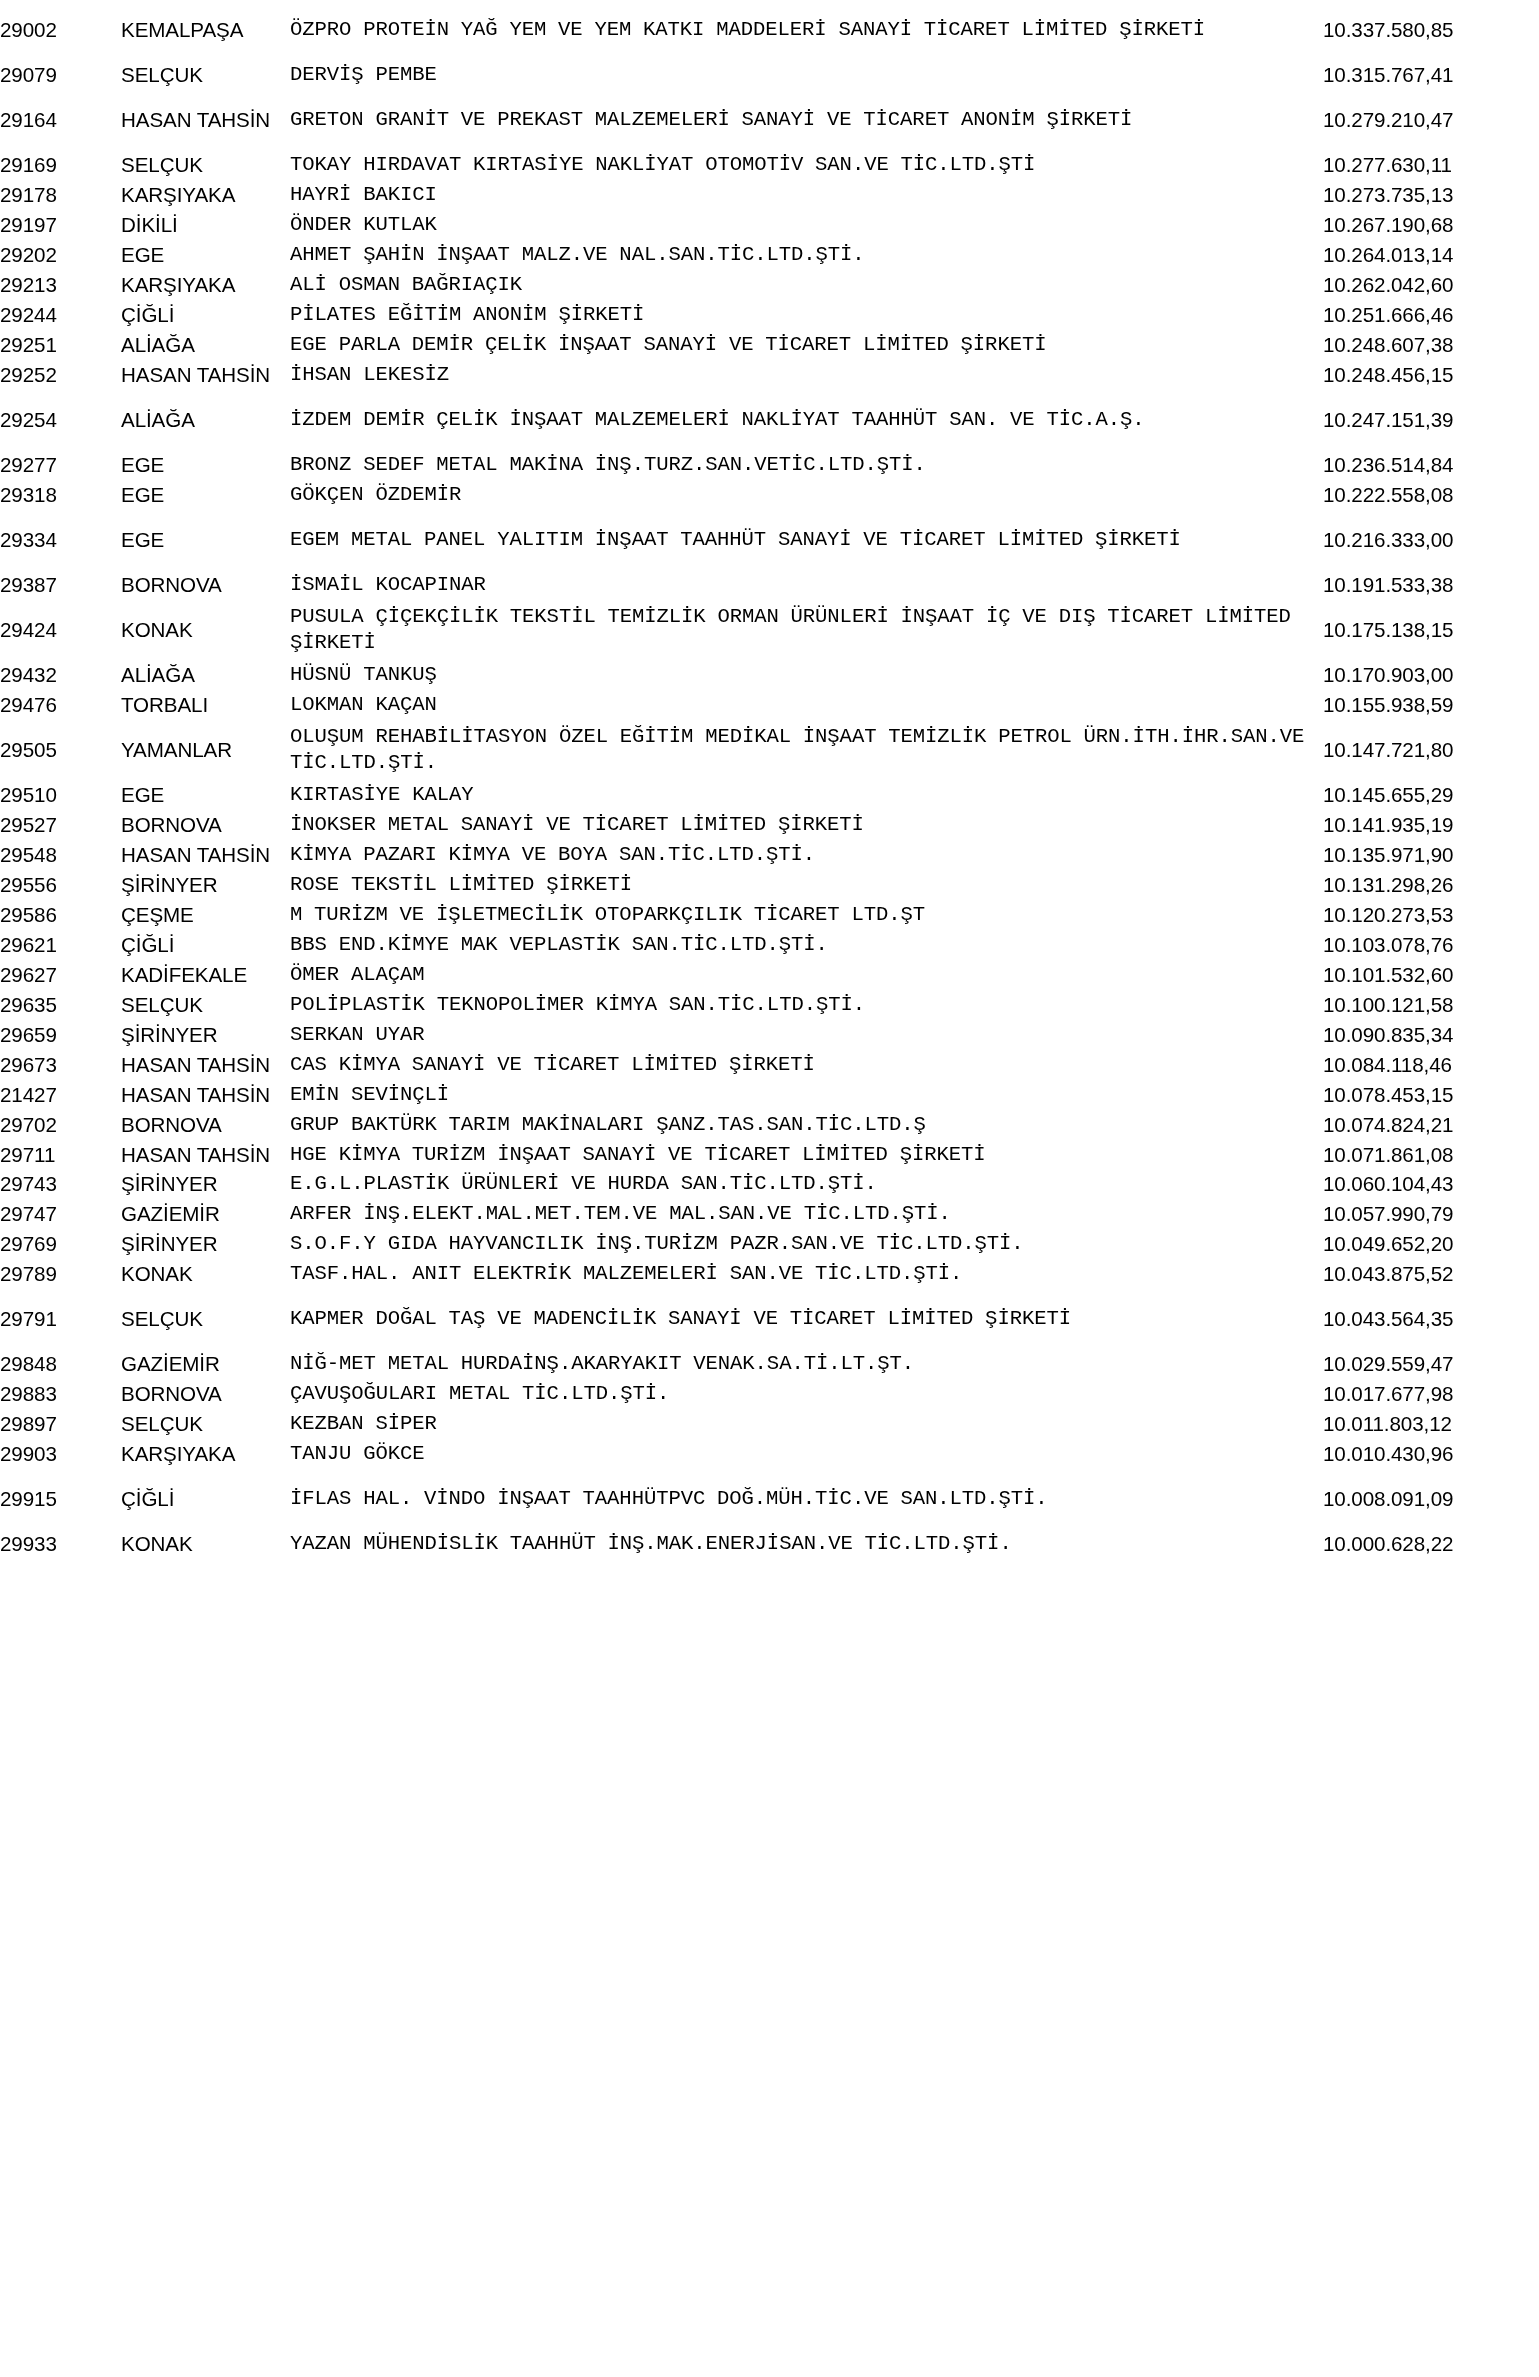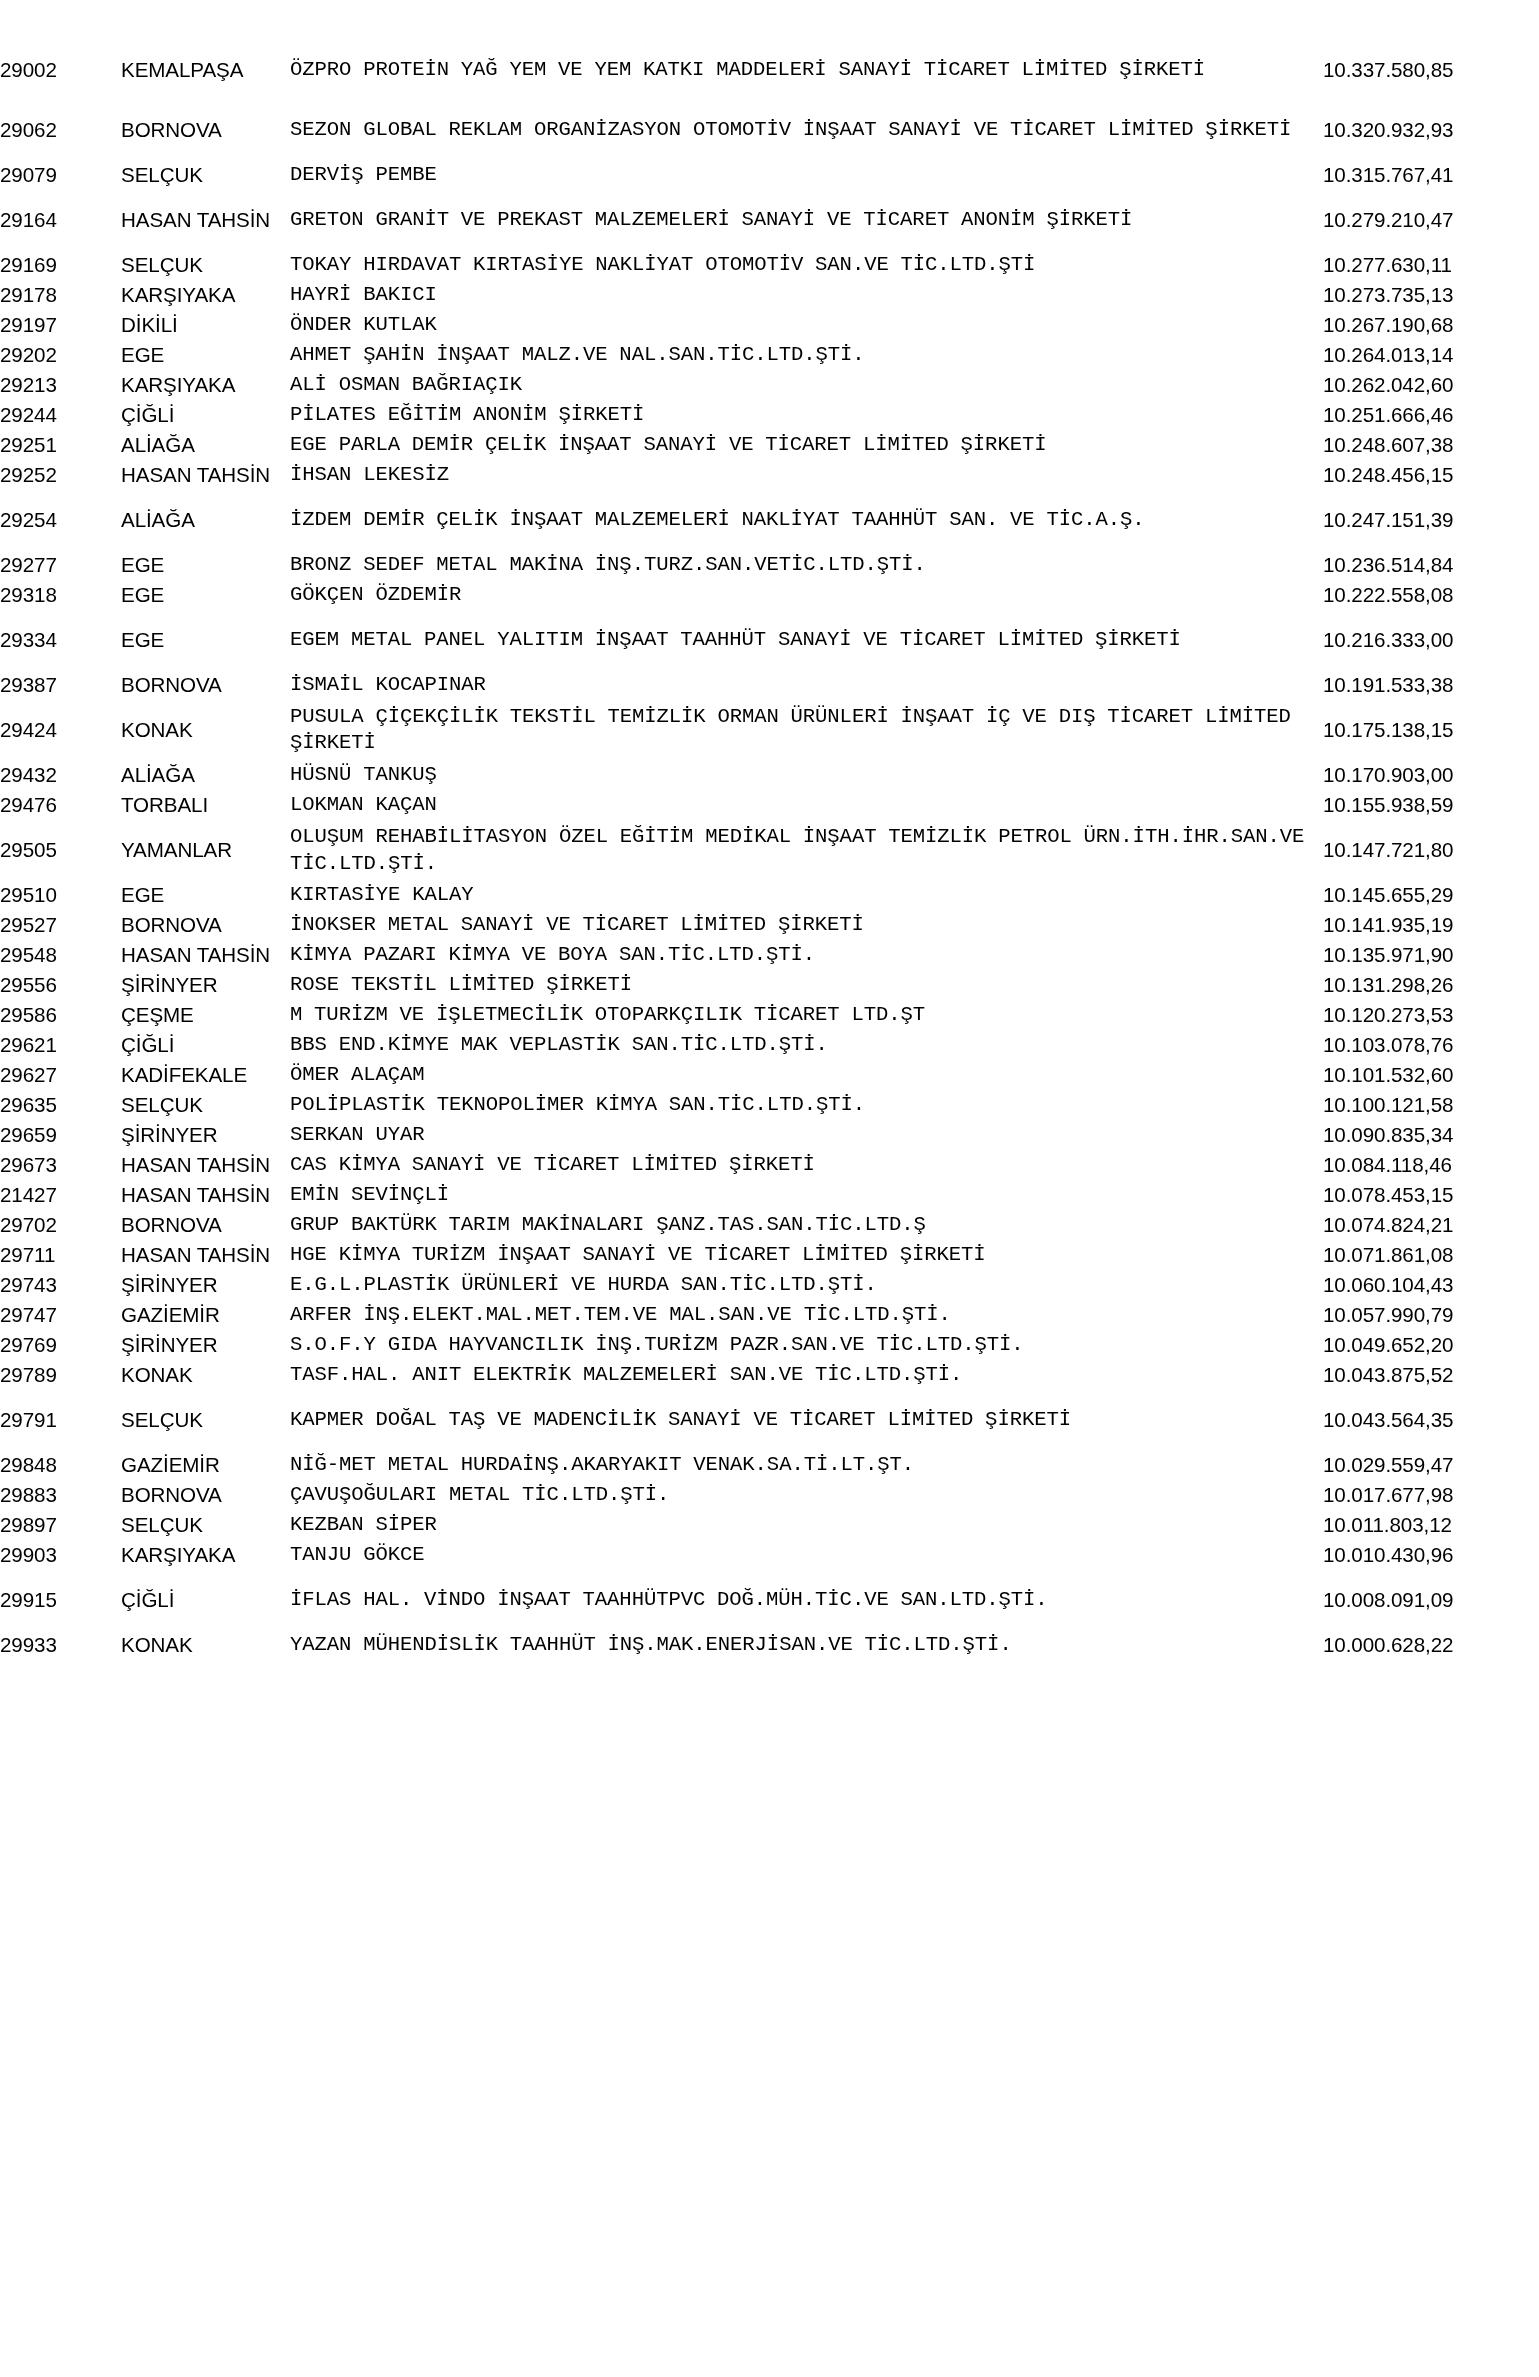--- a/index.html
+++ b/index.html
@@ -22,21 +22,20 @@
     box-sizing: border-box;
     padding: 0;
     background: #ffffff;
   }
   table.debt-table {
     width: 1304px;
     border-collapse: collapse;
     table-layout: fixed;
     font-size: 20.6px;
     line-height: 1.30;
-    margin-top: 40px;
   }
   table.debt-table td {
     vertical-align: middle;
     padding: 1.6px 0 1.6px 0;
     border: none;
     font-weight: 400;
     letter-spacing: -0.1px;
   }
   
   col.c-id    { width: 99px; }
@@ -79,27 +78,20 @@
       <col class="c-amt">
     </colgroup>
     <tbody id="table-body">
         <tr class="row-multi">
           <td class="cell-id">29002</td>
           <td></td>
           <td class="cell-district">KEMALPAŞA</td>
           <td class="cell-name">ÖZPRO PROTEİN YAĞ YEM VE YEM KATKI MADDELERİ SANAYİ TİCARET LİMİTED ŞİRKETİ</td>
           <td class="cell-amount">10.337.580,85</td>
         </tr>
-        <tr class="row-multi">
-          <td class="cell-id">29062</td>
-          <td></td>
-          <td class="cell-district">BORNOVA</td>
-          <td class="cell-name">SEZON GLOBAL REKLAM ORGANİZASYON OTOMOTİV İNŞAAT SANAYİ VE TİCARET LİMİTED ŞİRKETİ</td>
-          <td class="cell-amount">10.320.932,93</td>
-        </tr>
         <tr class="row-single">
           <td class="cell-id">29079</td>
           <td></td>
           <td class="cell-district">SELÇUK</td>
           <td class="cell-name">DERVİŞ PEMBE</td>
           <td class="cell-amount">10.315.767,41</td>
         </tr>
         <tr class="row-multi">
           <td class="cell-id">29164</td>
           <td></td>

